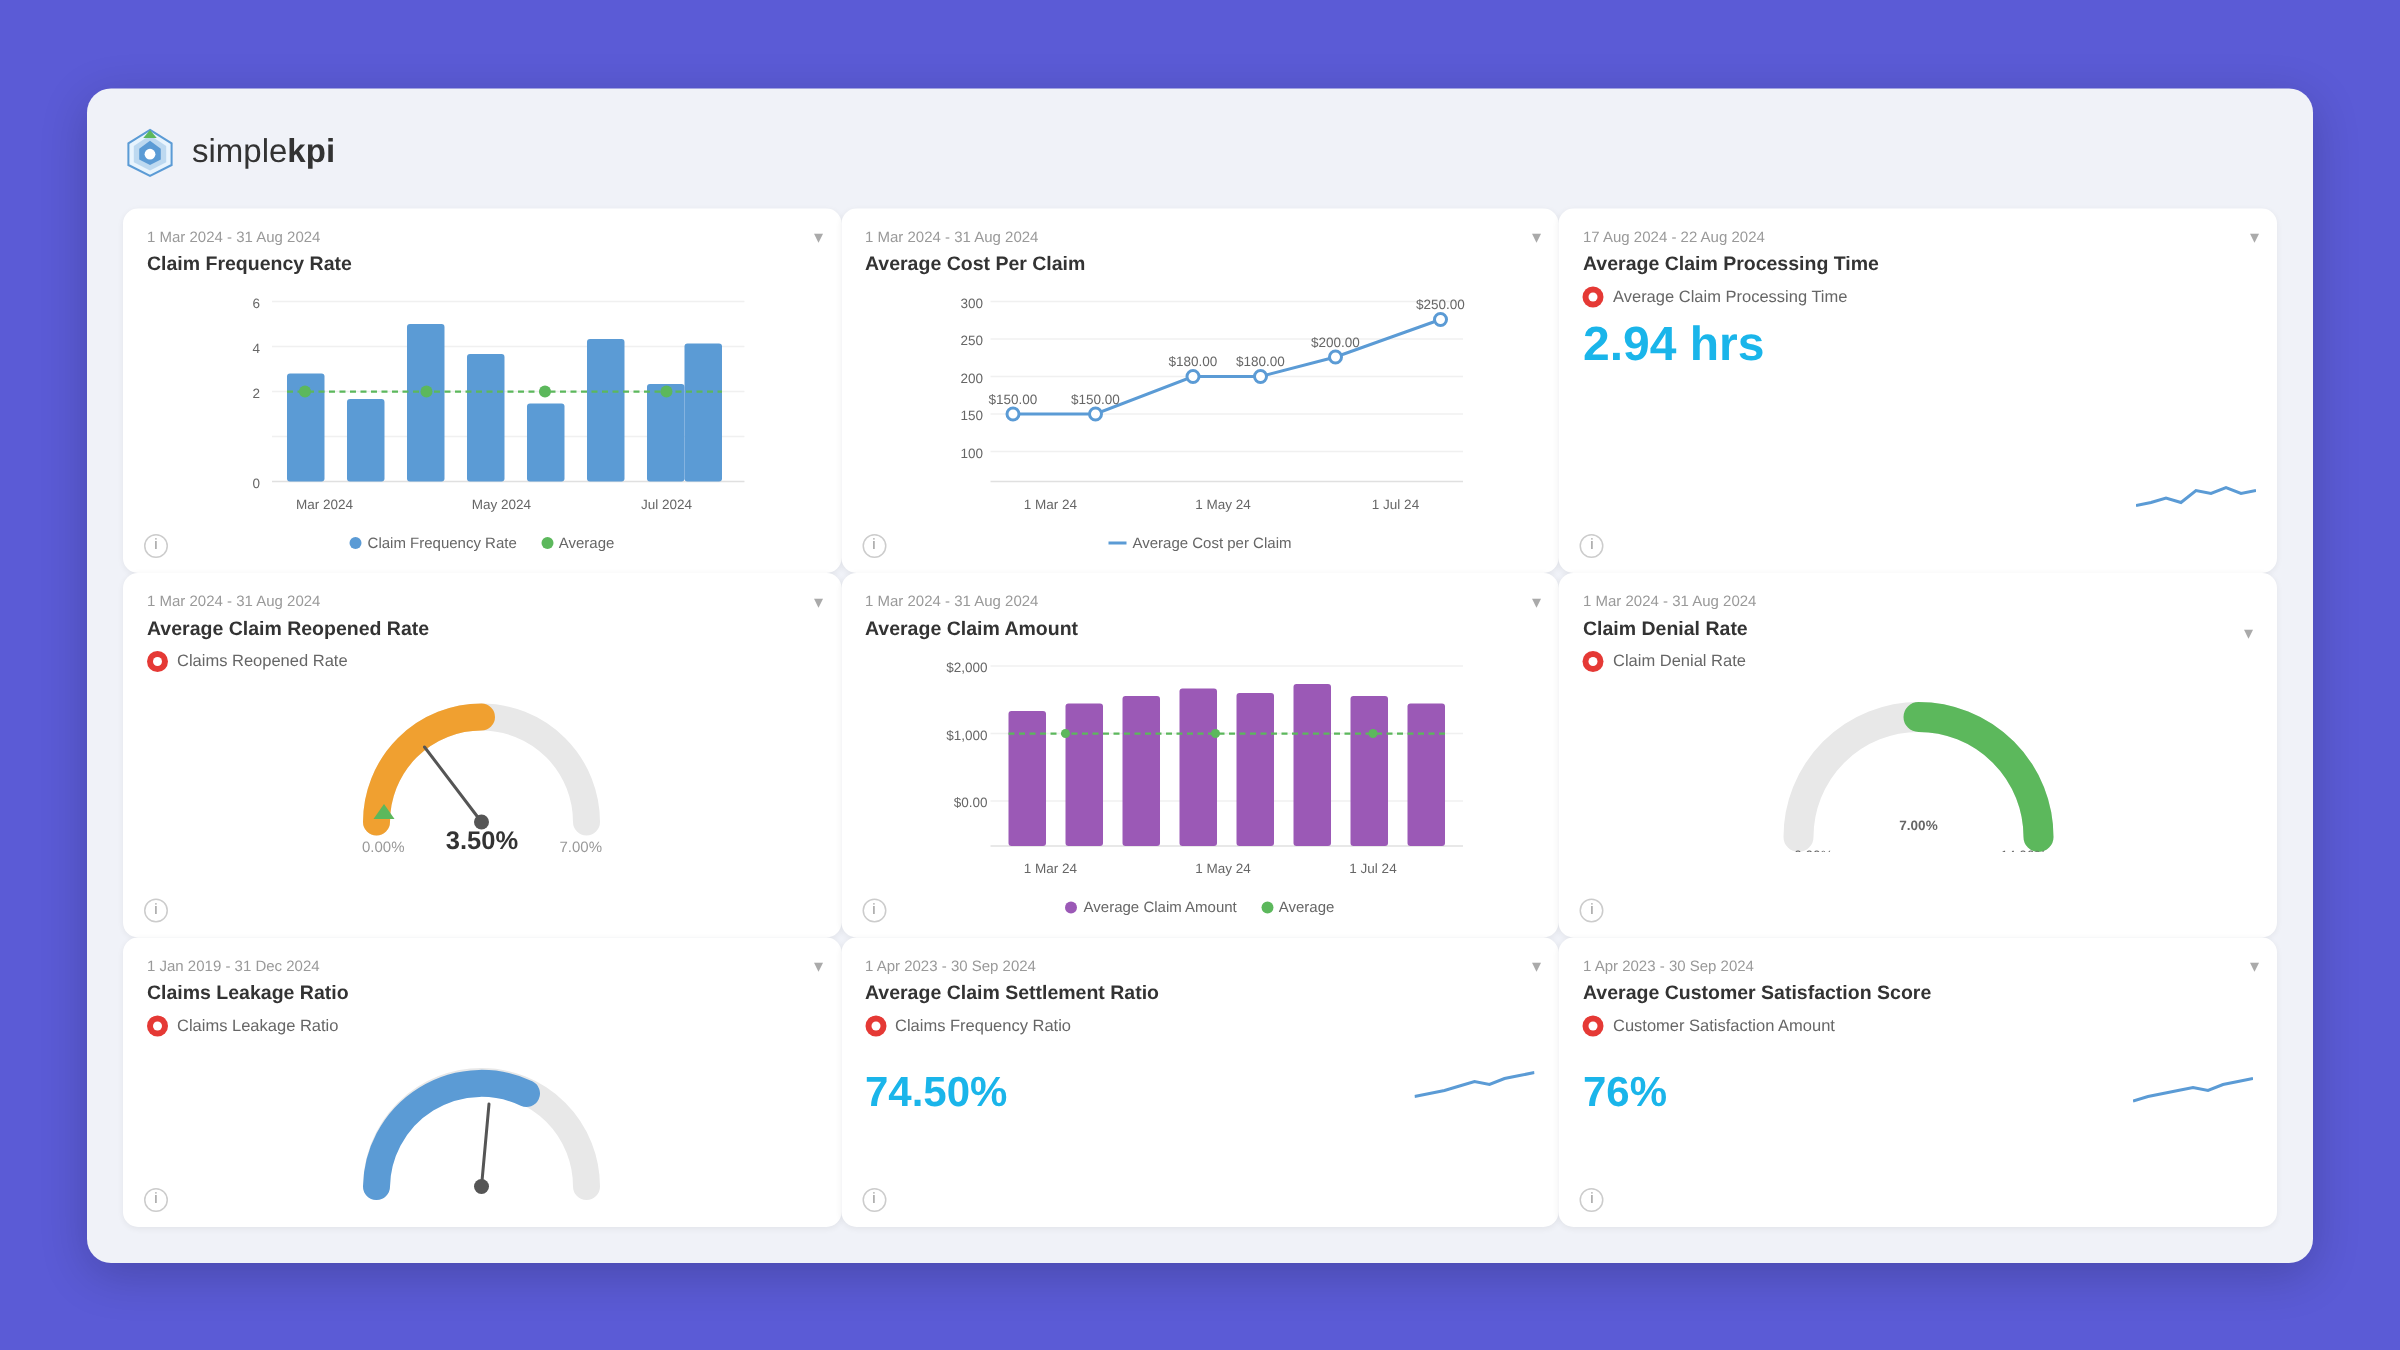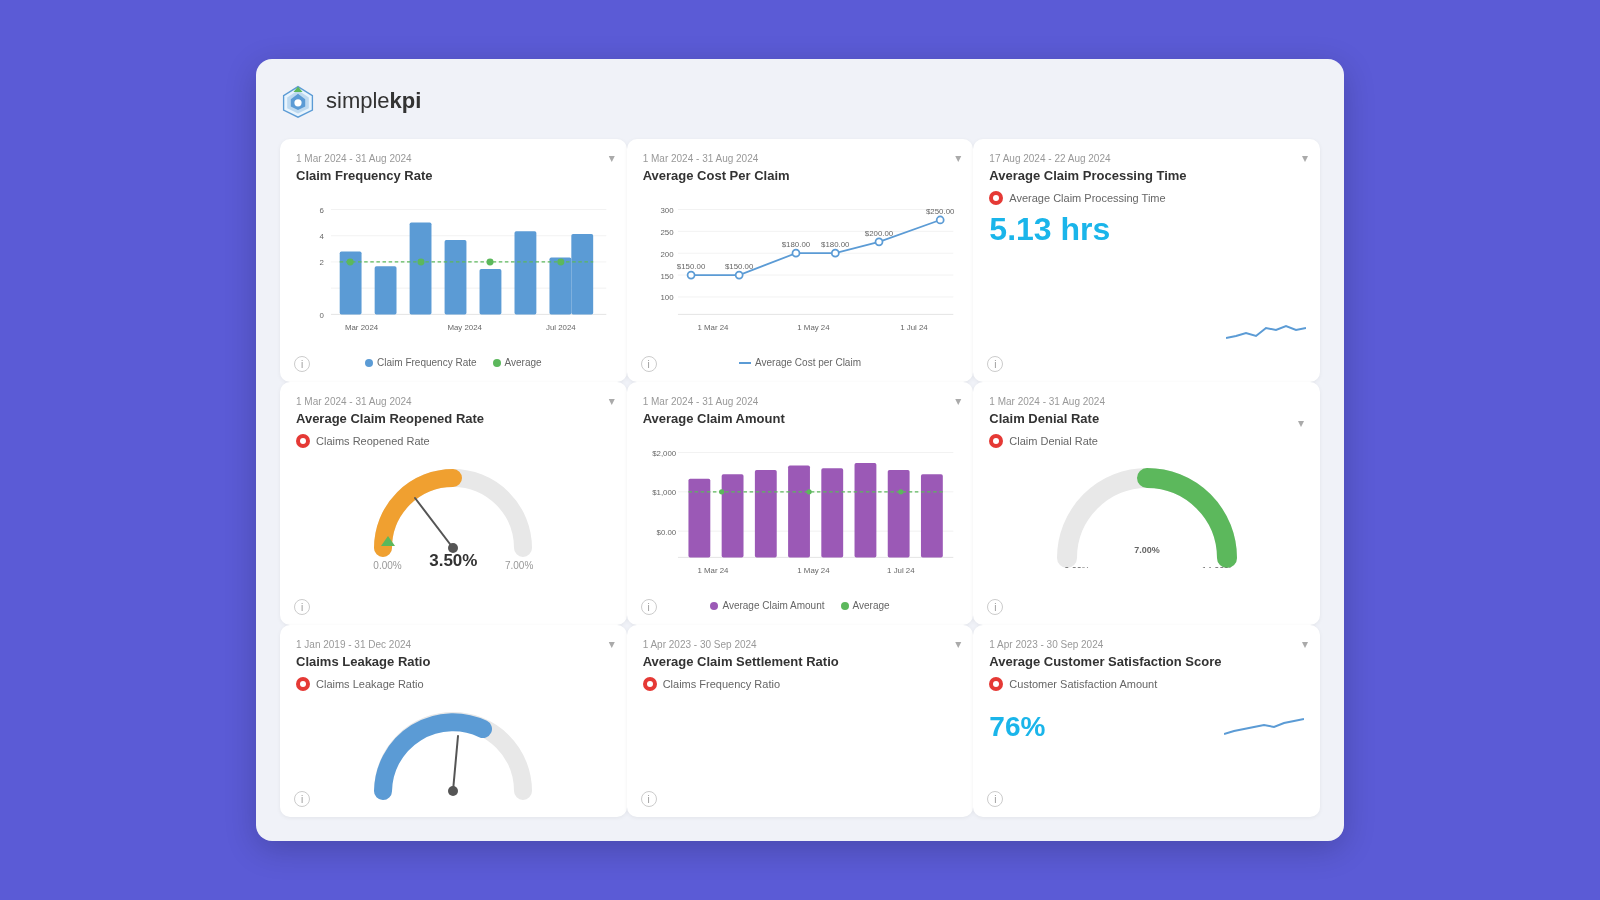--- a/index.html
+++ b/index.html
@@ -8,21 +8,21 @@
       font-family: -apple-system, BlinkMacSystemFont, 'Segoe UI', sans-serif;
       display: flex;
       justify-content: center;
       align-items: center;
       min-height: 100vh;
       padding: 20px;
     }
     .dashboard-container {
       background: #f0f2f8;
       border-radius: 16px;
-      width: 1088px;
+      width: 1484px;
       padding: 24px;
       box-shadow: 0 8px 32px rgba(0,0,0,0.2);
     }
     .logo-area {
       display: flex;
       align-items: center;
       gap: 10px;
       margin-bottom: 20px;
     }
     .logo-icon {
@@ -297,21 +297,21 @@
 
     <div class="card">
       <div class="card-date">17 Aug 2024 - 22 Aug 2024</div>
       <div class="card-title">Average Claim Processing Time</div>
       <div class="card-dropdown">▾</div>
       <div class="kpi-label">
         <div class="kpi-icon-red"></div>
         <span>Average Claim Processing Time</span>
       </div>
       <div style="display:flex; align-items:flex-end; justify-content:space-between;">
-        <div class="kpi-value-large">5.13 hrs</div>
+        <div class="kpi-value-large">2.94 hrs</div>
         <div class="sparkline-area">
           <svg width="80" height="40" viewBox="0 0 80 40">
             <polyline points="0,30 10,28 20,25 30,28 40,20 50,22 60,18 70,22 80,20" fill="none" stroke="#5b9bd5" stroke-width="2"></polyline>
           </svg>
         </div>
       </div>
       <div style="height:80px;"></div>
       <div class="card-info-btn">i</div>
     </div>
 
@@ -438,20 +438,28 @@
     </div>
 
     <div class="card">
       <div class="card-date">1 Apr 2023 - 30 Sep 2024</div>
       <div class="card-title">Average Claim Settlement Ratio</div>
       <div class="card-dropdown">▾</div>
       <div class="kpi-label">
         <div class="kpi-icon-red"></div>
         <span>Claims Frequency Ratio</span>
       </div>
+      <div style="display:flex; align-items:flex-end; justify-content:space-between; margin-top:8px;">
+        <div class="kpi-value-medium">74.50%</div>
+        <div>
+          <svg width="80" height="40" viewBox="0 0 80 40">
+            <polyline points="0,32 10,30 20,28 30,25 40,22 50,24 60,20 70,18 80,16" fill="none" stroke="#5b9bd5" stroke-width="2"></polyline>
+          </svg>
+        </div>
+      </div>
       <div style="height:60px;"></div>
       <div class="card-info-btn">i</div>
     </div>
 
     <div class="card">
       <div class="card-date">1 Apr 2023 - 30 Sep 2024</div>
       <div class="card-title">Average Customer Satisfaction Score</div>
       <div class="card-dropdown">▾</div>
       <div class="kpi-label">
         <div class="kpi-icon-red"></div>

